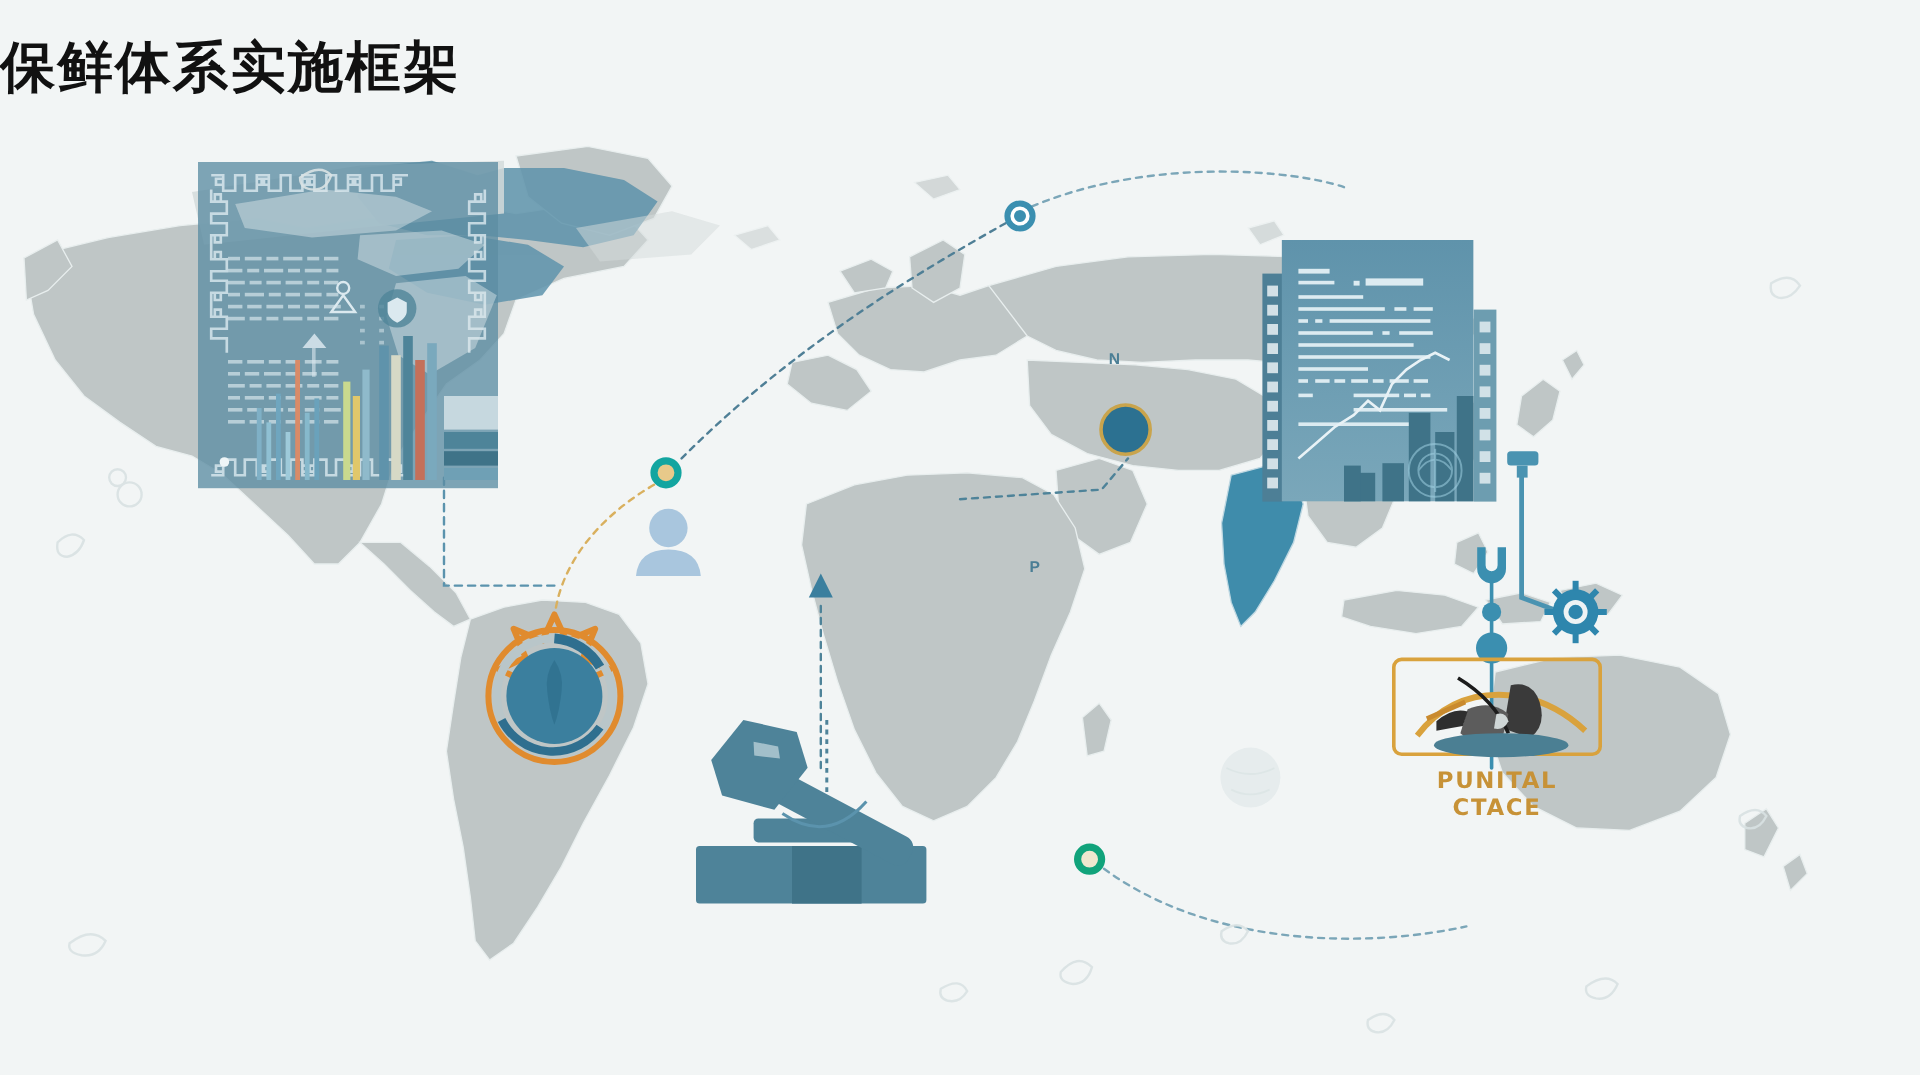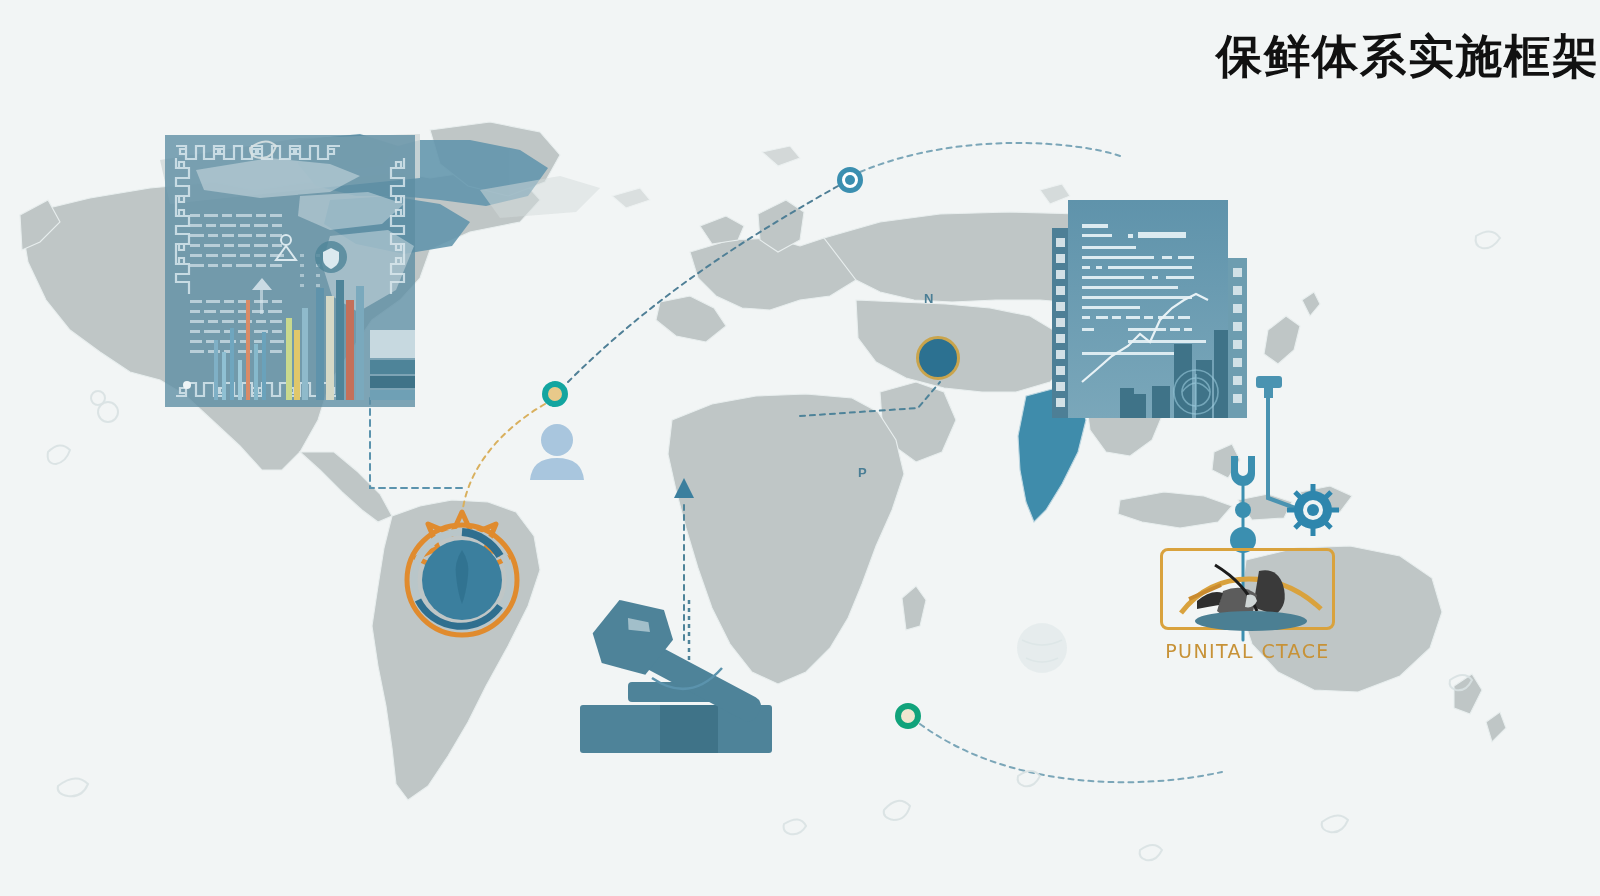--- a/index.html
+++ b/index.html
@@ -9,21 +9,21 @@
     font-family:"Liberation Sans","DejaVu Sans",sans-serif;
     overflow:hidden;
     position:relative;
   }
   #stage{position:absolute;inset:0;width:1600px;height:896px;}
   .abs{position:absolute;}
 
   
   #page-title{
     left:0;top:26px;width:1600px;
-    text-align:right;
+    text-align:left;
     font-size:46px;
     font-weight:700;
     letter-spacing:2px;
     color:#111;
     font-family:"DejaVu Sans","Liberation Sans",sans-serif;
   }
 
   
   #map-svg{position:absolute;left:0;top:0;width:1600px;height:896px;}
 
@@ -34,21 +34,21 @@
   #punital-card{
     left:1160px;top:548px;width:175px;height:82px;
     border:3px solid #d9a23d;border-radius:8px;
     box-sizing:border-box;
   }
   #punital-label{
     left:1160px;top:640px;width:175px;
     text-align:center;
     color:#c79237;
     font-size:19px;
-    font-weight:400;
+    font-weight:700;
     letter-spacing:1.4px;
     font-family:"DejaVu Sans","Liberation Sans",sans-serif;
   }
 
   .maplabel{
     color:#4a7e95;font-size:13px;font-weight:700;
     font-family:"Liberation Sans",sans-serif;
   }
 </style>
 </head>

